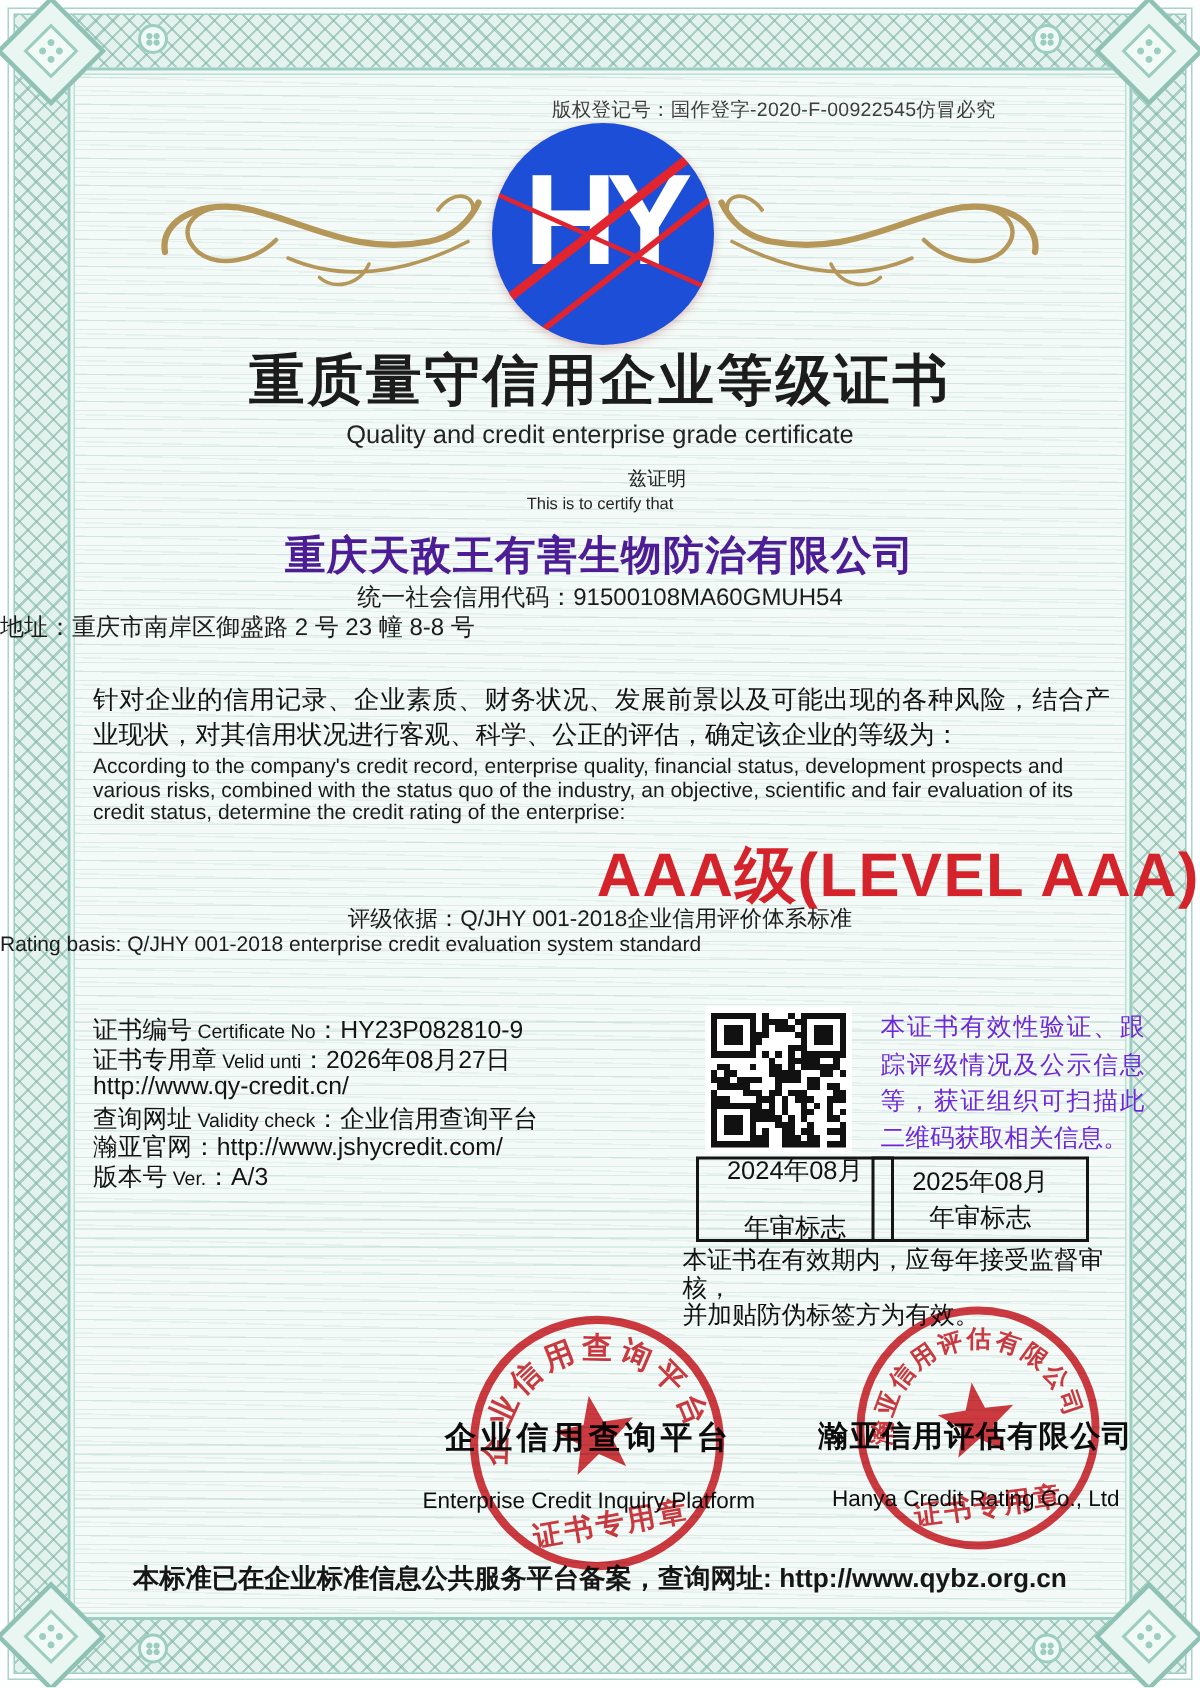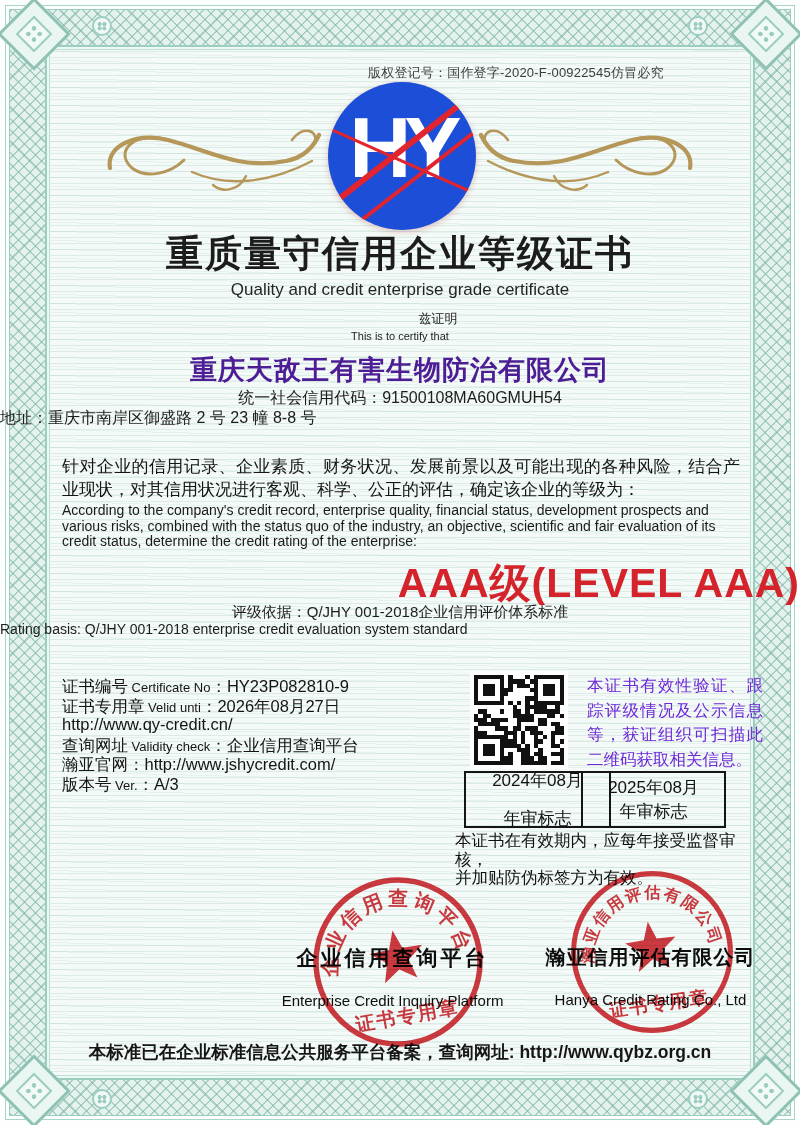--- a/index.html
+++ b/index.html
@@ -90,21 +90,21 @@
 
   
   .qr-box { position:absolute; left:470px; top:671px; width:98px; height:98px; background:#ffffff;
     z-index:4; padding:4px; }
   .qr-note { position:absolute; left:573px; top:673px; width:176px; z-index:4;
     font-size:16.5px; line-height:24.5px; color:#6d28d9; text-align:justify;margin-left:14px; }
 
   .badge { position:absolute; top:771px; height:57px; border:2px solid #151515; z-index:4;
     display:flex; flex-direction:column; align-items:center; justify-content:center;
     font-size:17px; line-height:24px; color:#111; }
-  .badge.b0 { left:464px; width:147px;gap:14px; }
+  .badge.b0 { left:464px; width:132px;gap:14px; }
   .badge.b1 { left:581px; width:145px; }
 
   .sup-note { position:absolute; left:455px; top:831px; width:294px; z-index:4;
     font-size:16.5px; line-height:18.5px; color:#111; }
 
   
   .issuer { position:absolute; z-index:6; text-align:center; color:#0d0d0d; }
   .issuer.i0 { left:245px; top:944px; width:295px; }
   .issuer.i1 { left:503px; top:944px; width:295px; }
   .issuer .n-cn { font-size:21px; font-weight:700; letter-spacing:3px; }

